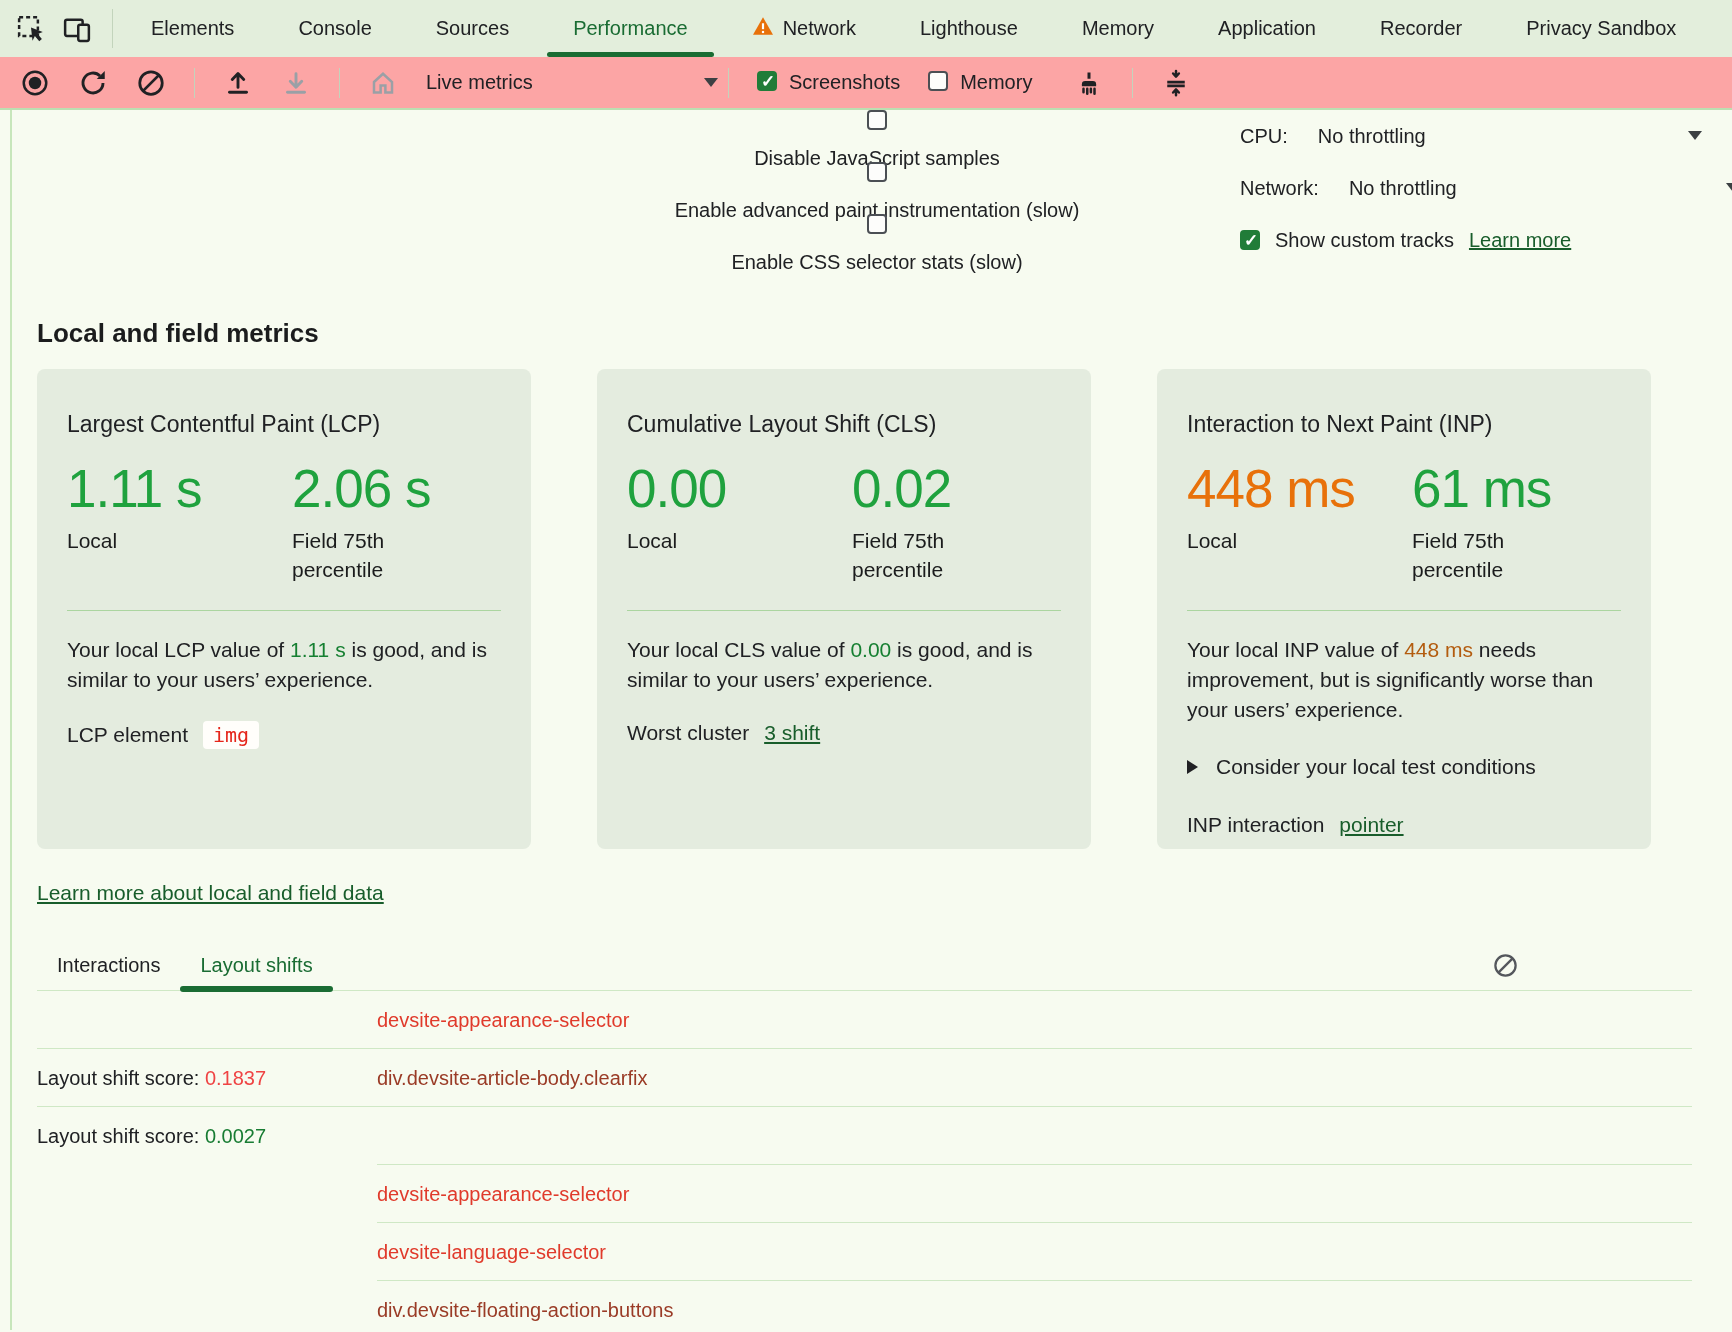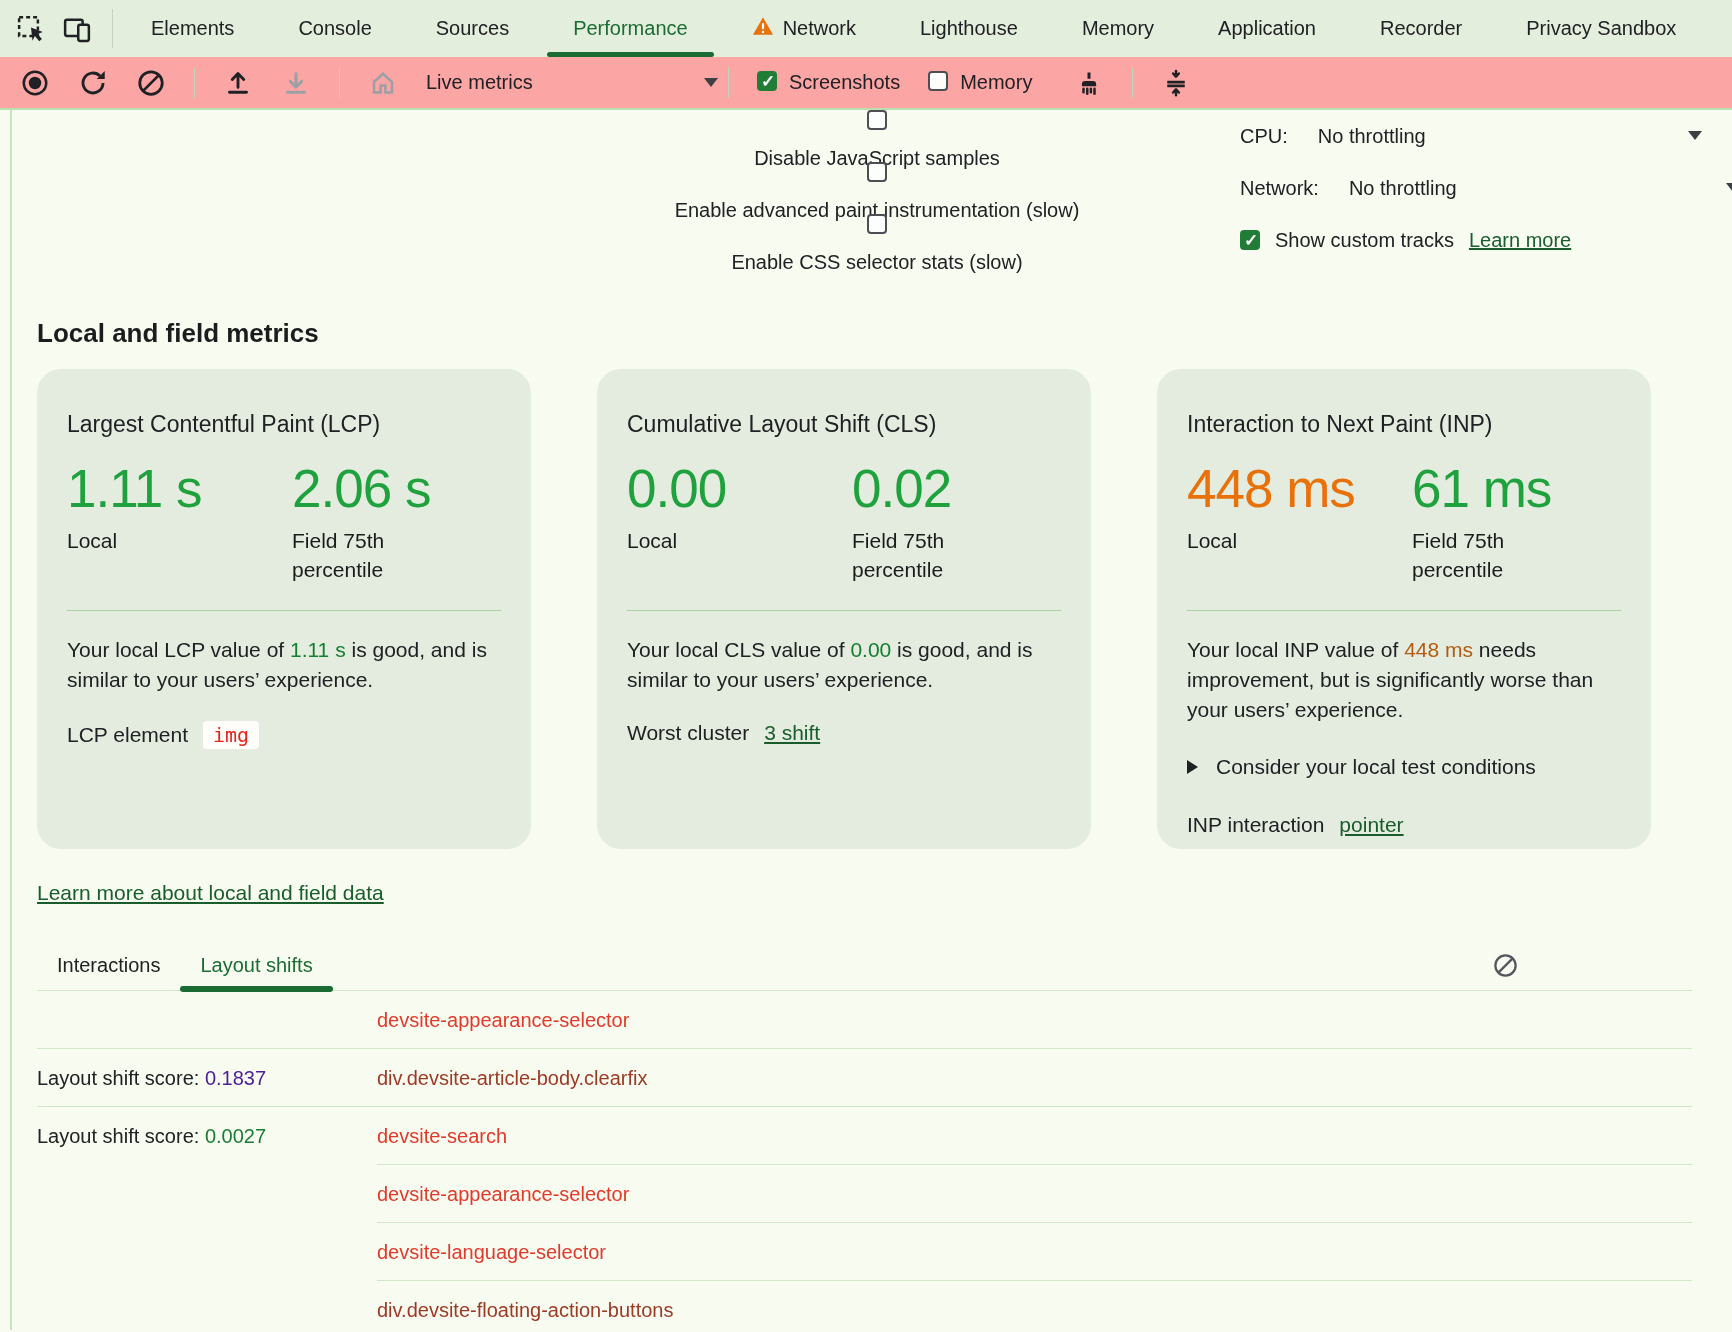--- a/index.html
+++ b/index.html
@@ -46,21 +46,21 @@
     font-size:20px; position:relative; cursor:pointer; }
   .sel-row .caret { margin-left:0; position:absolute; top:21px; }
   .tracks-row { height:52px; display:flex; align-items:center; gap:15px; font-size:20px; }
   a.green-link { color:#185d2b; text-decoration:underline; cursor:pointer; }
 
   
   .content { padding:0 40px 0 25px; }
   h2.metrics-heading { margin-top:50px; margin-bottom:20px; font-size:26px;
     font-weight:600; color:#1b1c1d; }
   .cards { display:flex; gap:66px; }
-  .card { width:494px; height:480px; background:#e4ecdf; border-radius:24px;
+  .card { width:494px; height:480px; background:#e4ecdf; border-radius:8px;
     padding:42px 30px; flex:0 0 auto; }
   .card-title { font-size:23px; font-weight:500; margin-bottom:22px; }
   .metric-grid { display:grid; grid-template-columns:225px 1fr; row-gap:8px; }
   .big { font-size:53px; line-height:58px; font-weight:400; letter-spacing:-1px; }
   .big.good { color:#1fa23e; }
   .big.warn { color:#e8710a; }
   .m-label { font-size:21px; line-height:29px; color:#1b1c1d; }
   .m-label.field { max-width:135px; }
   .card-sep { border:none; border-top:1px solid #abd5a0; margin:26px 0 24px 0; }
   .card-desc { font-size:21px; line-height:30px; white-space:pre-wrap; }
@@ -85,21 +85,21 @@
   .log-tab.active::after { content:""; position:absolute; left:0; right:0; bottom:-2px;
     height:6px; background:#1a6c33; border-radius:6px; }
   .log-clear { position:absolute; left:1455px; top:11px; cursor:pointer; }
   .ls-row { position:relative; height:58px; display:grid;
     grid-template-columns:340px 1fr; align-items:center; font-size:20px; }
   .ls-row::after { content:""; position:absolute; left:0; right:0; bottom:0;
     height:1px; background:#cfe8c5; }
   .ls-row.sep-indent::after { left:340px; }
   .ls-row.sep-none::after { display:none; }
   .ls-value { font-weight:500; }
-  .ls-value.orange { color:#4c1d95; }
+  .ls-value.orange { color:#ef4444; }
   .ls-value.green { color:#187c33; }
   .ls-el { cursor:pointer; }
   .ls-el.red { color:#e03a2b; }
   .ls-el.maroon { color:#9a3b26; }
 </style>
 </head>
 <body>
 
 <header class="tabbar">
   <div class="tabbar-icons">
@@ -344,21 +344,20 @@
       <div class="ls-row">
         <div class="ls-score"></div>
         <div class="ls-el red">devsite-appearance-selector</div>
       </div>
       <div class="ls-row">
         <div class="ls-score"><span>Layout shift score: </span><span class="ls-value orange">0.1837</span></div>
         <div class="ls-el maroon">div.devsite-article-body.clearfix</div>
       </div>
       <div class="ls-row sep-indent">
         <div class="ls-score"><span>Layout shift score: </span><span class="ls-value green">0.0027</span></div>
-        <div class="ls-el red">devsite-search</div>
       </div>
       <div class="ls-row sep-indent">
         <div class="ls-score"></div>
         <div class="ls-el red">devsite-appearance-selector</div>
       </div>
       <div class="ls-row sep-indent">
         <div class="ls-score"></div>
         <div class="ls-el red">devsite-language-selector</div>
       </div>
       <div class="ls-row sep-none">

